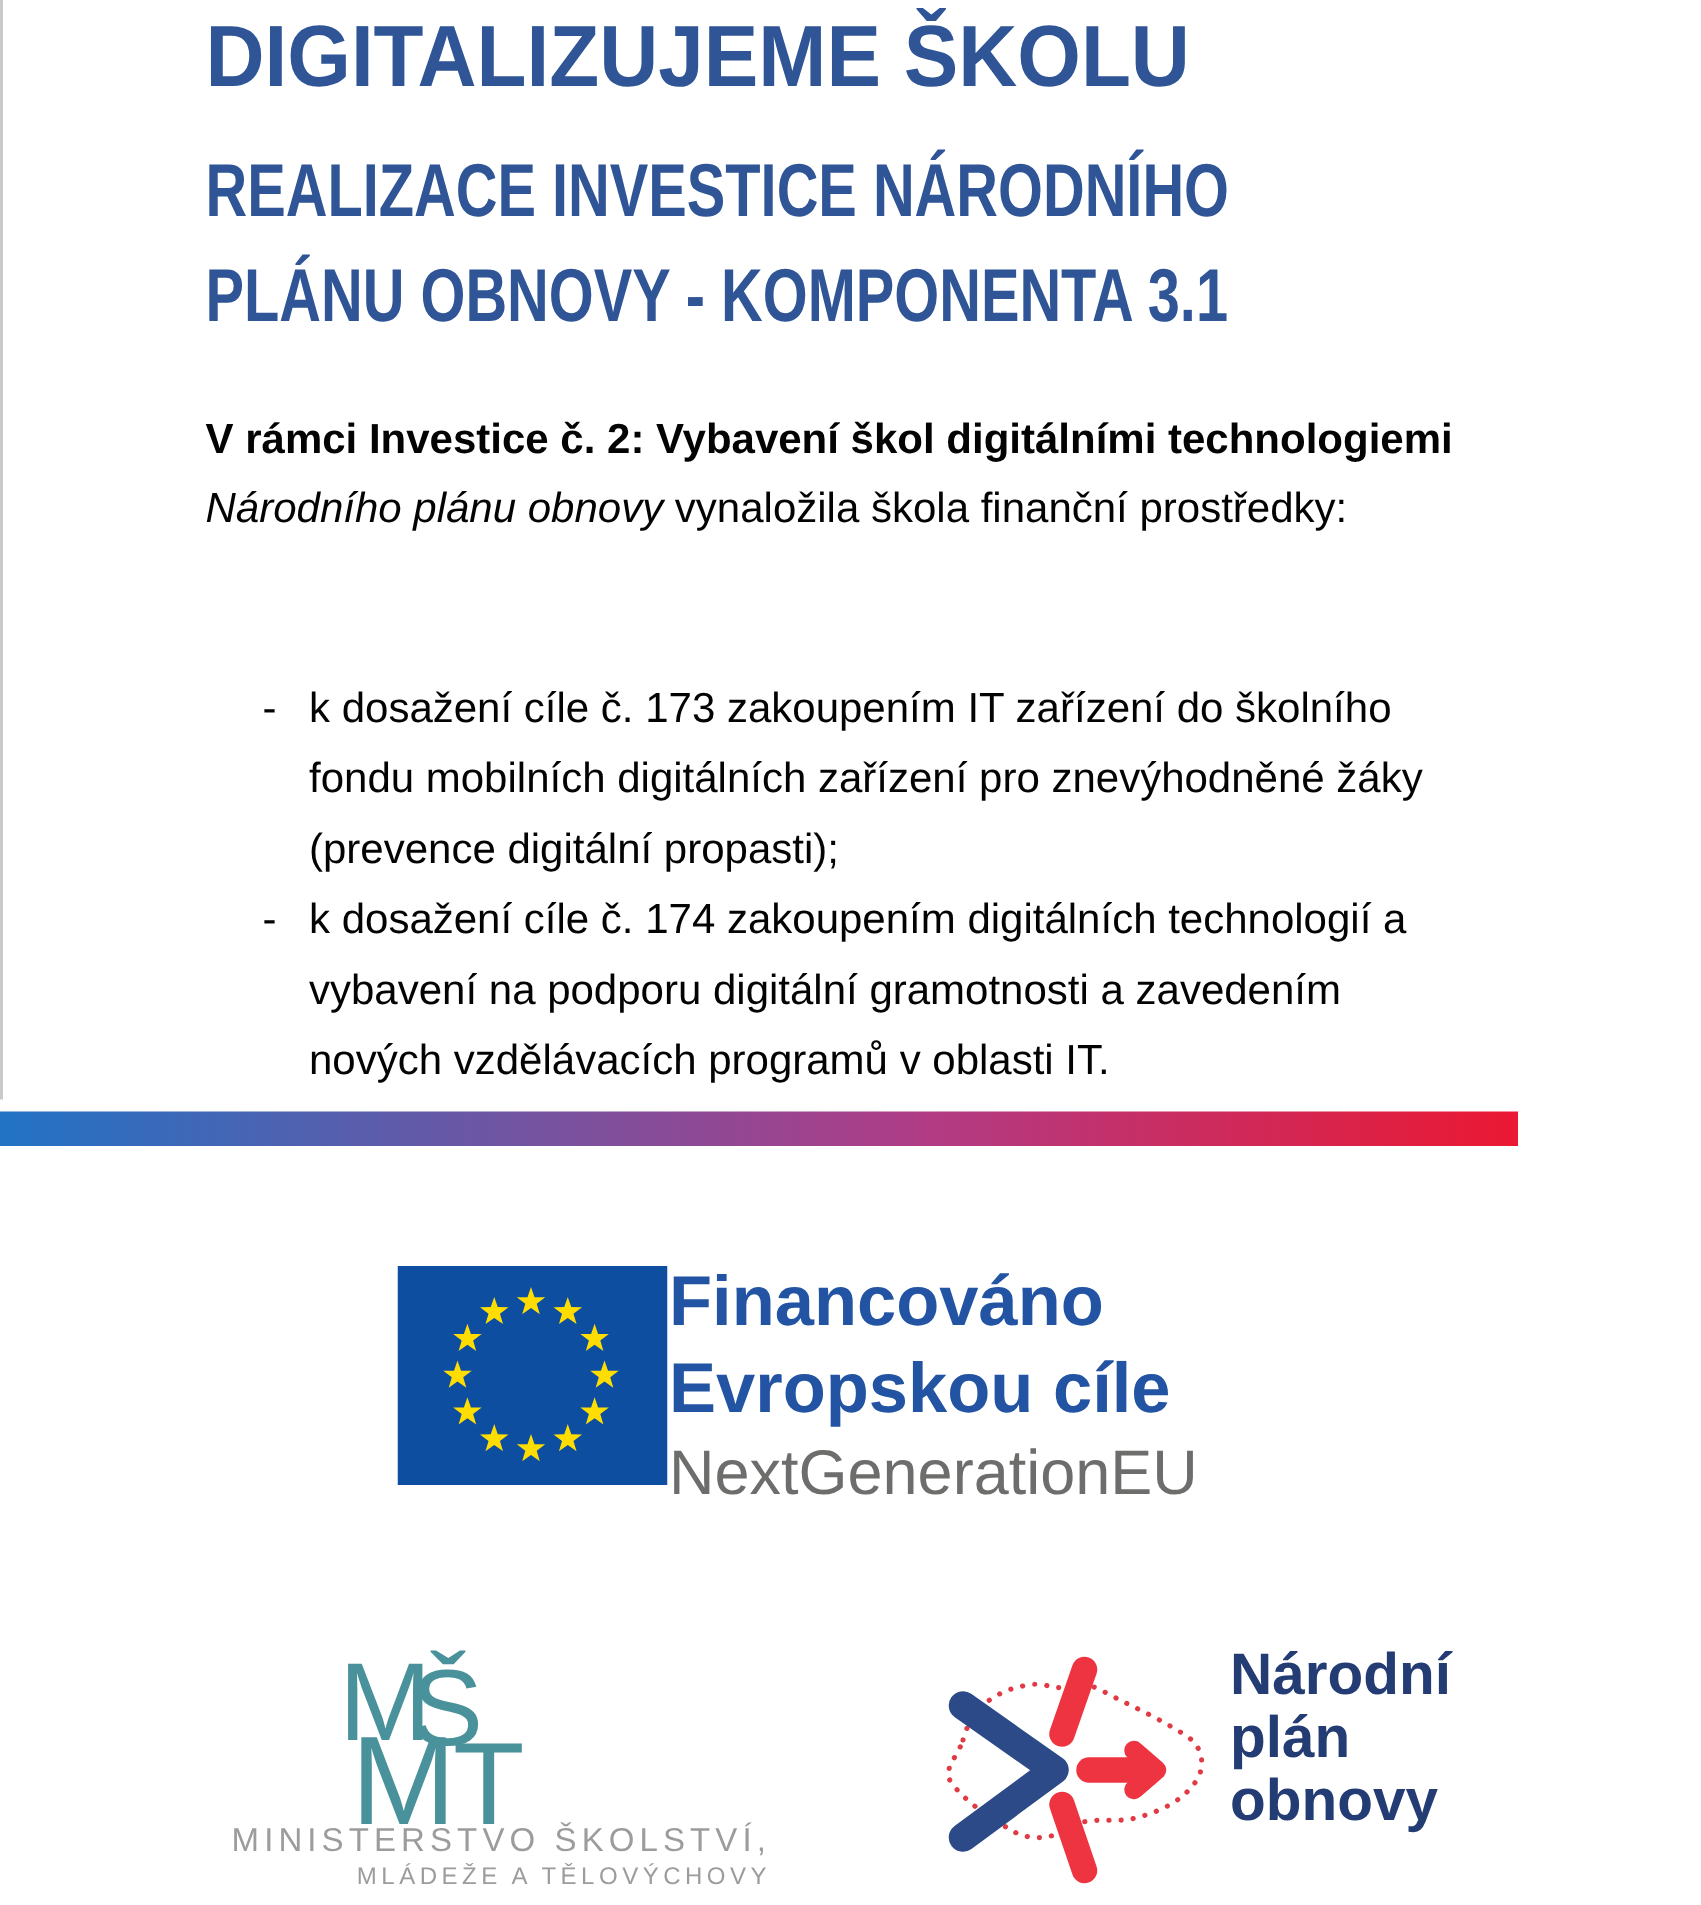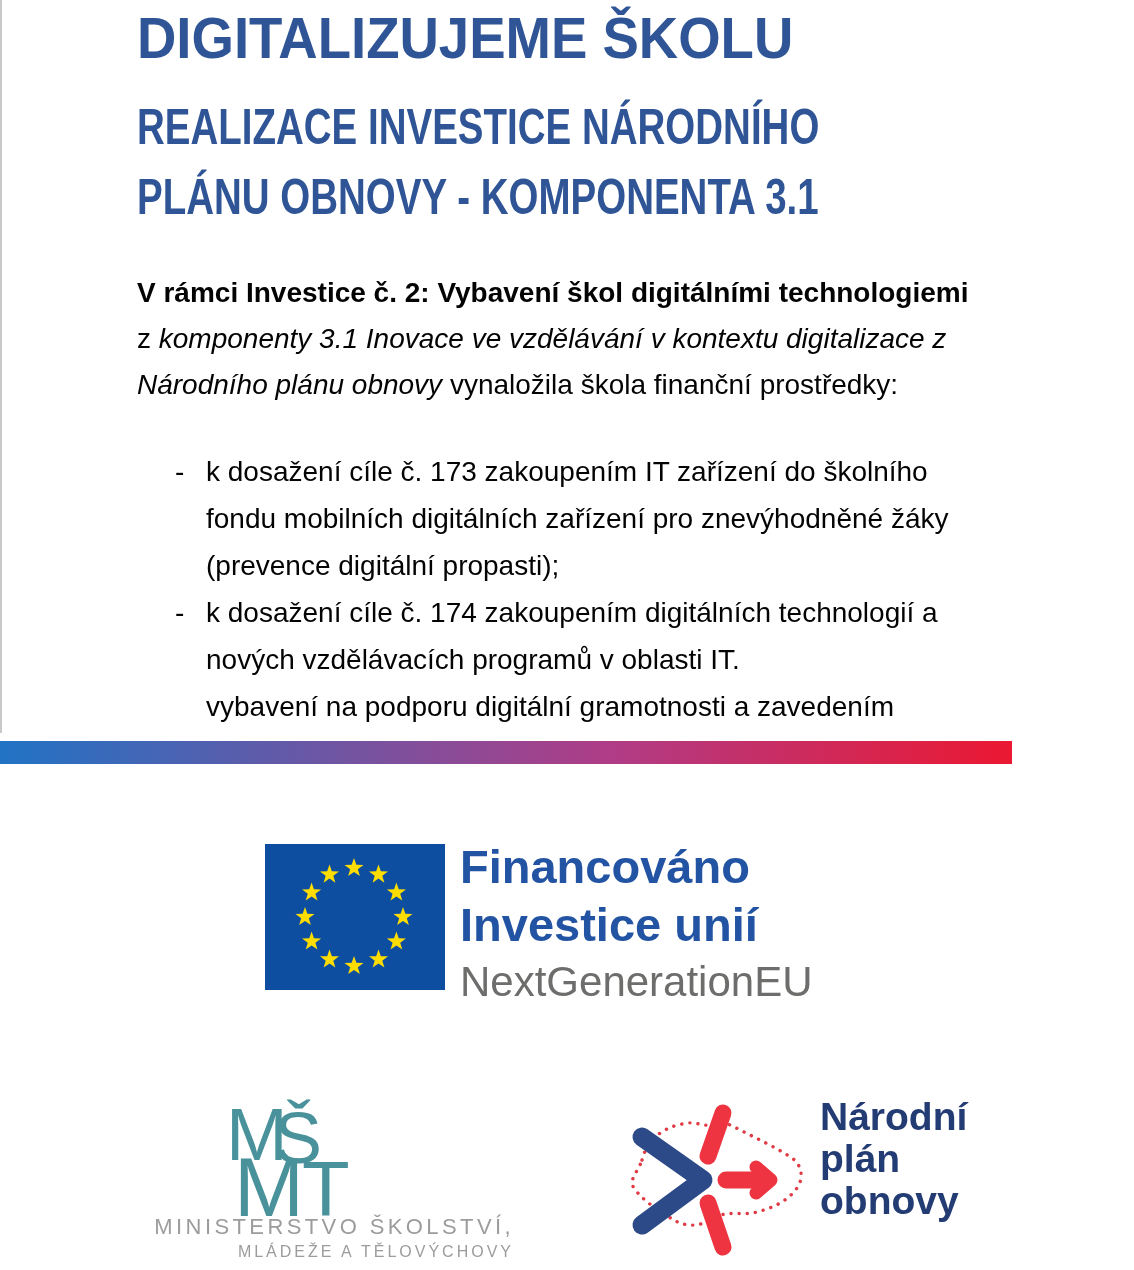--- a/index.html
+++ b/index.html
@@ -36,21 +36,21 @@
   }
   .b-line { position:relative; }
   .b-dash { position:absolute; left:-31px; top:0; }
   
   .gradient-bar {
     position:absolute; left:0; top:741px; width:1114px; height:23px;
     background:linear-gradient(to right, #2173C5 0%, #B03C86 55%, #FA0F1C 100%);
   }
   
   .eu-flag { position:absolute; left:265px; top:844px; }
-  .eu-text { position:absolute; left:460px; top:838px; }
+  .eu-text { position:absolute; left:446px; top:838px; }
   .eu-text .blue-line {
     font-size:47px; font-weight:bold; color:#2254A3; line-height:58px; white-space:nowrap;
   }
   .eu-text .gray-line {
     font-size:42px; font-weight:normal; color:#6D6E6C; line-height:52px; margin-top:2px; white-space:nowrap;text-align:center;
   }
   
   .msmt-mark { position:absolute; left:210px; top:1086px; }
   .msmt-caption {
     position:absolute; left:130px; top:1213px; width:384px; text-align:right;
@@ -74,31 +74,30 @@
 
   <div class="doc-title">DIGITALIZUJEME ŠKOLU</div>
 
   <div class="doc-subtitle">
     <div>REALIZACE INVESTICE NÁRODNÍHO</div>
     <div>PLÁNU OBNOVY - KOMPONENTA 3.1</div>
   </div>
 
   <div class="paragraph">
       <div><span class="bold">V rámci Investice č. 2: Vybavení škol digitálními technologiemi</span></div>
-      <div><span class="regular">z </span><span class="italic">komponenty 3.1 Inovace ve vzdělávání v kontextu digitalizace z</span></div>
       <div><span class="italic">Národního plánu obnovy</span><span class="regular"> vynaložila škola finanční prostředky:</span></div>
     </div>
 
   <div class="bullet-list">
       <div class="b-line"><span class="b-dash">-</span>k dosažení cíle č. 173 zakoupením IT zařízení do školního</div>
       <div class="b-line">fondu mobilních digitálních zařízení pro znevýhodněné žáky</div>
       <div class="b-line">(prevence digitální propasti);</div>
       <div class="b-line"><span class="b-dash">-</span>k dosažení cíle č. 174 zakoupením digitálních technologií a</div>
+      <div class="b-line">vybavení na podporu digitální gramotnosti a zavedením</div>
       <div class="b-line">nových vzdělávacích programů v oblasti IT.</div>
-      <div class="b-line">vybavení na podporu digitální gramotnosti a zavedením</div>
     </div>
 
   <div class="gradient-bar"></div>
 
   <svg class="eu-flag" width="180" height="146" viewBox="0 0 180 146">
     <rect x="0" y="0" width="180" height="146" fill="#0E4EA1"></rect>
     <g fill="#FFDD00">
       <g id="star-proto">
         <polygon transform="translate(89,24)" points="0,-10 2.35,-3.24 9.51,-3.09 3.81,1.24 5.88,8.09 0,4 -5.88,8.09 -3.81,1.24 -9.51,-3.09 -2.35,-3.24"></polygon>
       </g>
@@ -111,21 +110,21 @@
       <polygon transform="translate(64.5,115.4)" points="0,-10 2.35,-3.24 9.51,-3.09 3.81,1.24 5.88,8.09 0,4 -5.88,8.09 -3.81,1.24 -9.51,-3.09 -2.35,-3.24"></polygon>
       <polygon transform="translate(46.6,97.5)" points="0,-10 2.35,-3.24 9.51,-3.09 3.81,1.24 5.88,8.09 0,4 -5.88,8.09 -3.81,1.24 -9.51,-3.09 -2.35,-3.24"></polygon>
       <polygon transform="translate(40,73)" points="0,-10 2.35,-3.24 9.51,-3.09 3.81,1.24 5.88,8.09 0,4 -5.88,8.09 -3.81,1.24 -9.51,-3.09 -2.35,-3.24"></polygon>
       <polygon transform="translate(46.6,48.5)" points="0,-10 2.35,-3.24 9.51,-3.09 3.81,1.24 5.88,8.09 0,4 -5.88,8.09 -3.81,1.24 -9.51,-3.09 -2.35,-3.24"></polygon>
       <polygon transform="translate(64.5,30.6)" points="0,-10 2.35,-3.24 9.51,-3.09 3.81,1.24 5.88,8.09 0,4 -5.88,8.09 -3.81,1.24 -9.51,-3.09 -2.35,-3.24"></polygon>
     </g>
   </svg>
 
   <div class="eu-text">
     <div class="blue-line">Financováno</div>
-    <div class="blue-line">Investice unií</div>
+    <div class="blue-line">Evropskou cíle</div>
     <div class="gray-line">NextGenerationEU</div>
   </div>
 
   <svg class="msmt-mark" width="260" height="136" viewBox="0 0 260 136">
     <g fill="#4A929B" font-family="Liberation Sans, sans-serif">
       <text x="16" y="74" font-size="74">M</text>
       <text x="64" y="77" font-size="72">Š</text>
       <text x="24" y="130" font-size="84">M</text>
       <text x="92" y="130" font-size="78">T</text>
     </g>

